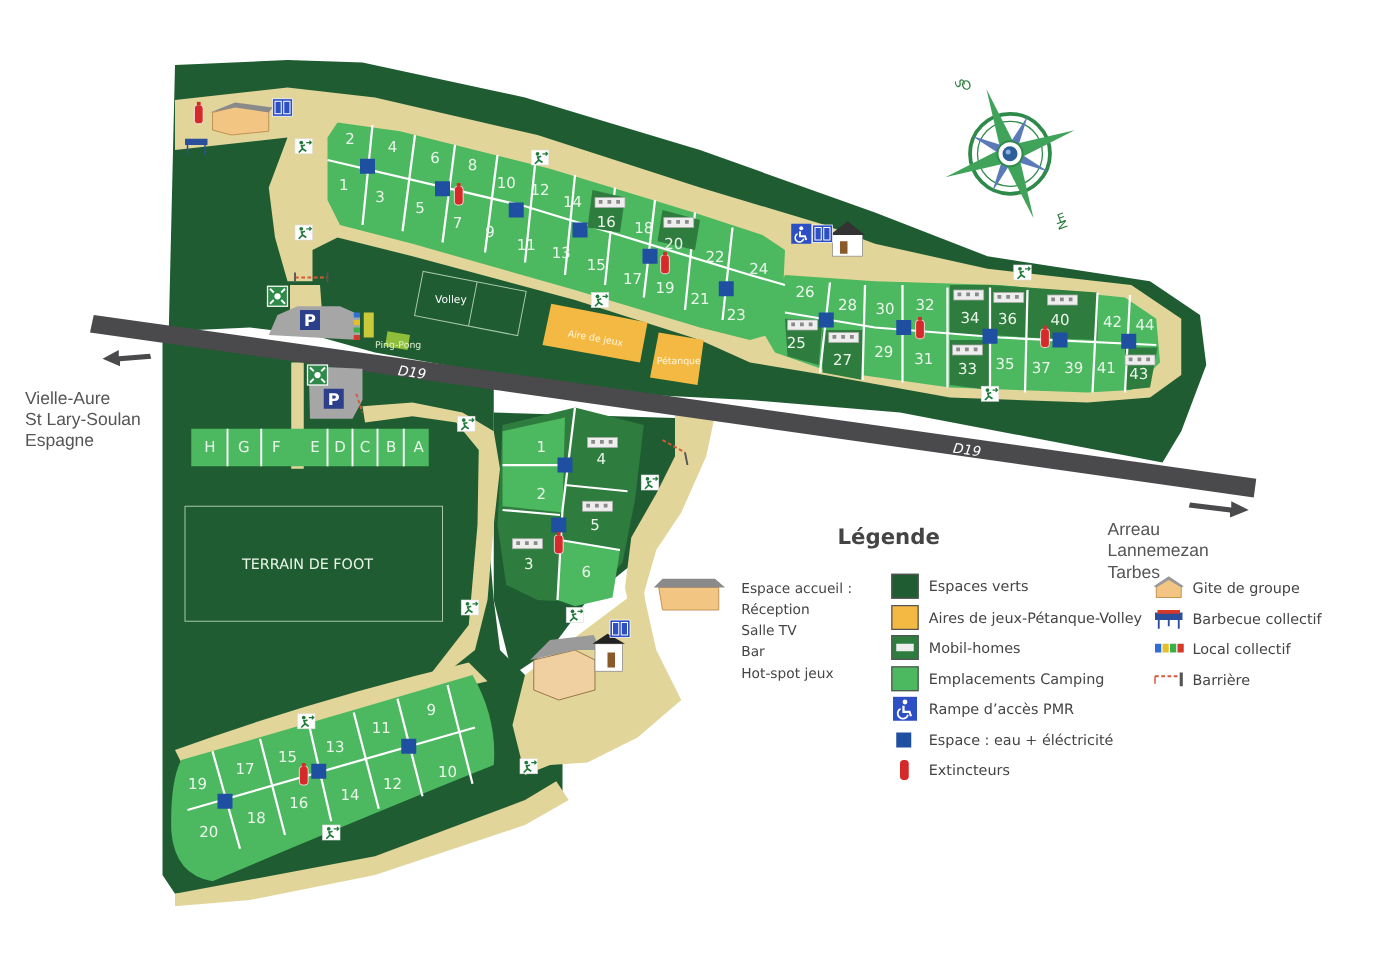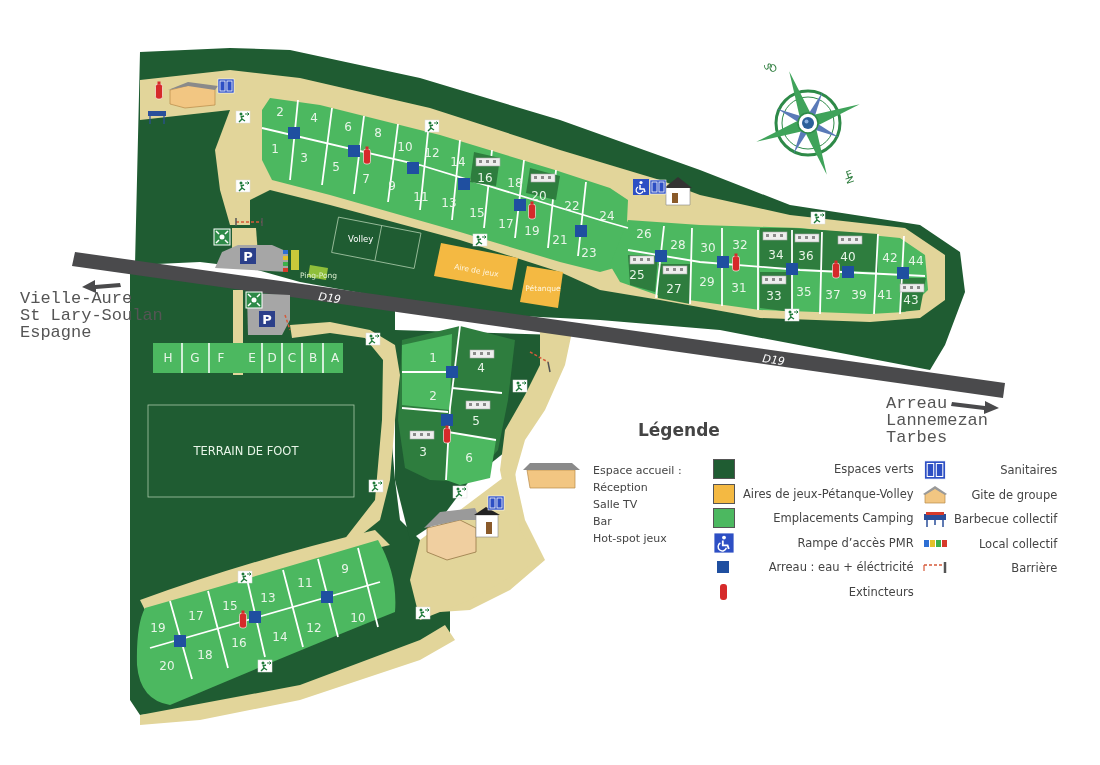--- a/index.html
+++ b/index.html
@@ -1,23 +1,23 @@
 <!DOCTYPE html>
 <html><head>
 <meta charset="utf-8">
 <style>
   html, body { margin:0; padding:0; background:#ffffff; }
   body { width:1100px; height:765px; position:relative; overflow:hidden; font-family:"DejaVu Sans", sans-serif; }
   #map { position:absolute; left:0; top:0; width:1100px; height:765px; }
   .lbl { font-family:"DejaVu Sans", sans-serif; }
   .plot-num { fill:#e8f5e8; font-size:12px; text-anchor:middle; dominant-baseline:middle; }
-  .dir-text { position:absolute; color:#555; font-size:17px; line-height:17px; font-family:Liberation Mono, monospace; }
-  .legend-title { position:absolute; left:638px; top:420px; font-size:17px; font-weight:bold; color:#444; font-family:"DejaVu Sans", sans-serif; }
+  .dir-text { position:absolute; color:#555; font-size:14px; line-height:17px; font-family:Liberation Sans, sans-serif;margin-top:20px; }
+  .legend-title { position:absolute; left:670px; top:420px; font-size:17px; font-weight:bold; color:#444; font-family:"DejaVu Sans", sans-serif; }
   .legend-col { position:absolute; font-size:11.5px; color:#444; font-family:"DejaVu Sans", sans-serif; }
-  .leg-row { display:flex; align-items:center; height:24.5px;justify-content:space-between; }
+  .leg-row { display:flex; align-items:center; height:24.5px; }
   .leg-sw { width:22px; height:20px; margin-right:8px; box-sizing:border-box; border:1px solid #555; flex:none; position:relative; }
   .leg-icon { width:26px; height:20px; margin-right:6px; flex:none; display:flex; align-items:center; justify-content:center; }
   .accueil { position:absolute; left:593px; top:462px; font-size:11px; line-height:17px; color:#444; font-family:"DejaVu Sans", sans-serif; }
 </style>
 </head>
 <body>
 
 <svg id="map" viewBox="0 0 1100 765" xmlns="http://www.w3.org/2000/svg">
   <defs>
     <g id="mh">
@@ -394,54 +394,52 @@
 <div class="legend-col" style="left:713px; top:457px;">
   <div class="leg-row">
     <span class="leg-sw" style="background:#1f5c32;"></span>
     <span>Espaces verts</span>
   </div>
   <div class="leg-row">
     <span class="leg-sw" style="background:#f4b942;"></span>
     <span>Aires de jeux-Pétanque-Volley</span>
   </div>
   <div class="leg-row">
+    <span class="leg-sw" style="background:#2e7d3e;">
+      <span style="position:absolute;left:3px;top:6px;width:14px;height:6px;background:#eee;"></span>
+    </span>
+    <span>Mobil-homes</span>
+  </div>
+  <div class="leg-row">
     <span class="leg-sw" style="background:#4cb860;"></span>
     <span>Emplacements Camping</span>
   </div>
   <div class="leg-row">
     <span class="leg-sw" style="border:none;">
       <svg width="22" height="20" viewBox="-10 -10 20 20">
           <use href="#pmr" transform="scale(1.2)"></use>
         </svg>
     </span>
     <span>Rampe d’accès PMR</span>
   </div>
   <div class="leg-row">
     <span class="leg-sw" style="border:none;">
       <span style="position:absolute;left:4px;top:4px;width:12px;height:12px;background:#1f4fa0;"></span>
     </span>
-    <span>Arreau : eau + éléctricité</span>
+    <span>Espace : eau + éléctricité</span>
   </div>
   <div class="leg-row">
     <span class="leg-sw" style="border:none;">
       <span style="position:absolute;left:7px;top:2px;width:7px;height:16px;background:#d62a2a;border-radius:3px;"></span>
     </span>
     <span>Extincteurs</span>
   </div>
 </div>
 
 <div class="legend-col" style="left:922px; top:458px;">
-  <div class="leg-row">
-    <span class="leg-icon">
-      <svg width="24" height="20" viewBox="-12 -10 24 20">
-          <use href="#sanit" transform="scale(1.3)"></use>
-        </svg>
-    </span>
-    <span>Sanitaires</span>
-  </div>
   <div class="leg-row">
     <span class="leg-icon">
       <svg width="26" height="20" viewBox="0 0 26 20">
         <path d="M3,9 L13,3 L23,9 L23,18 L3,18 Z" fill="#f2c682" stroke="#b88a48" stroke-width="0.7"></path>
         <path d="M1,9 L13,1 L25,9 L23,10 L13,4 L3,10 Z" fill="#999"></path>
       </svg>
     </span>
     <span>Gite de groupe</span>
   </div>
   <div class="leg-row">

